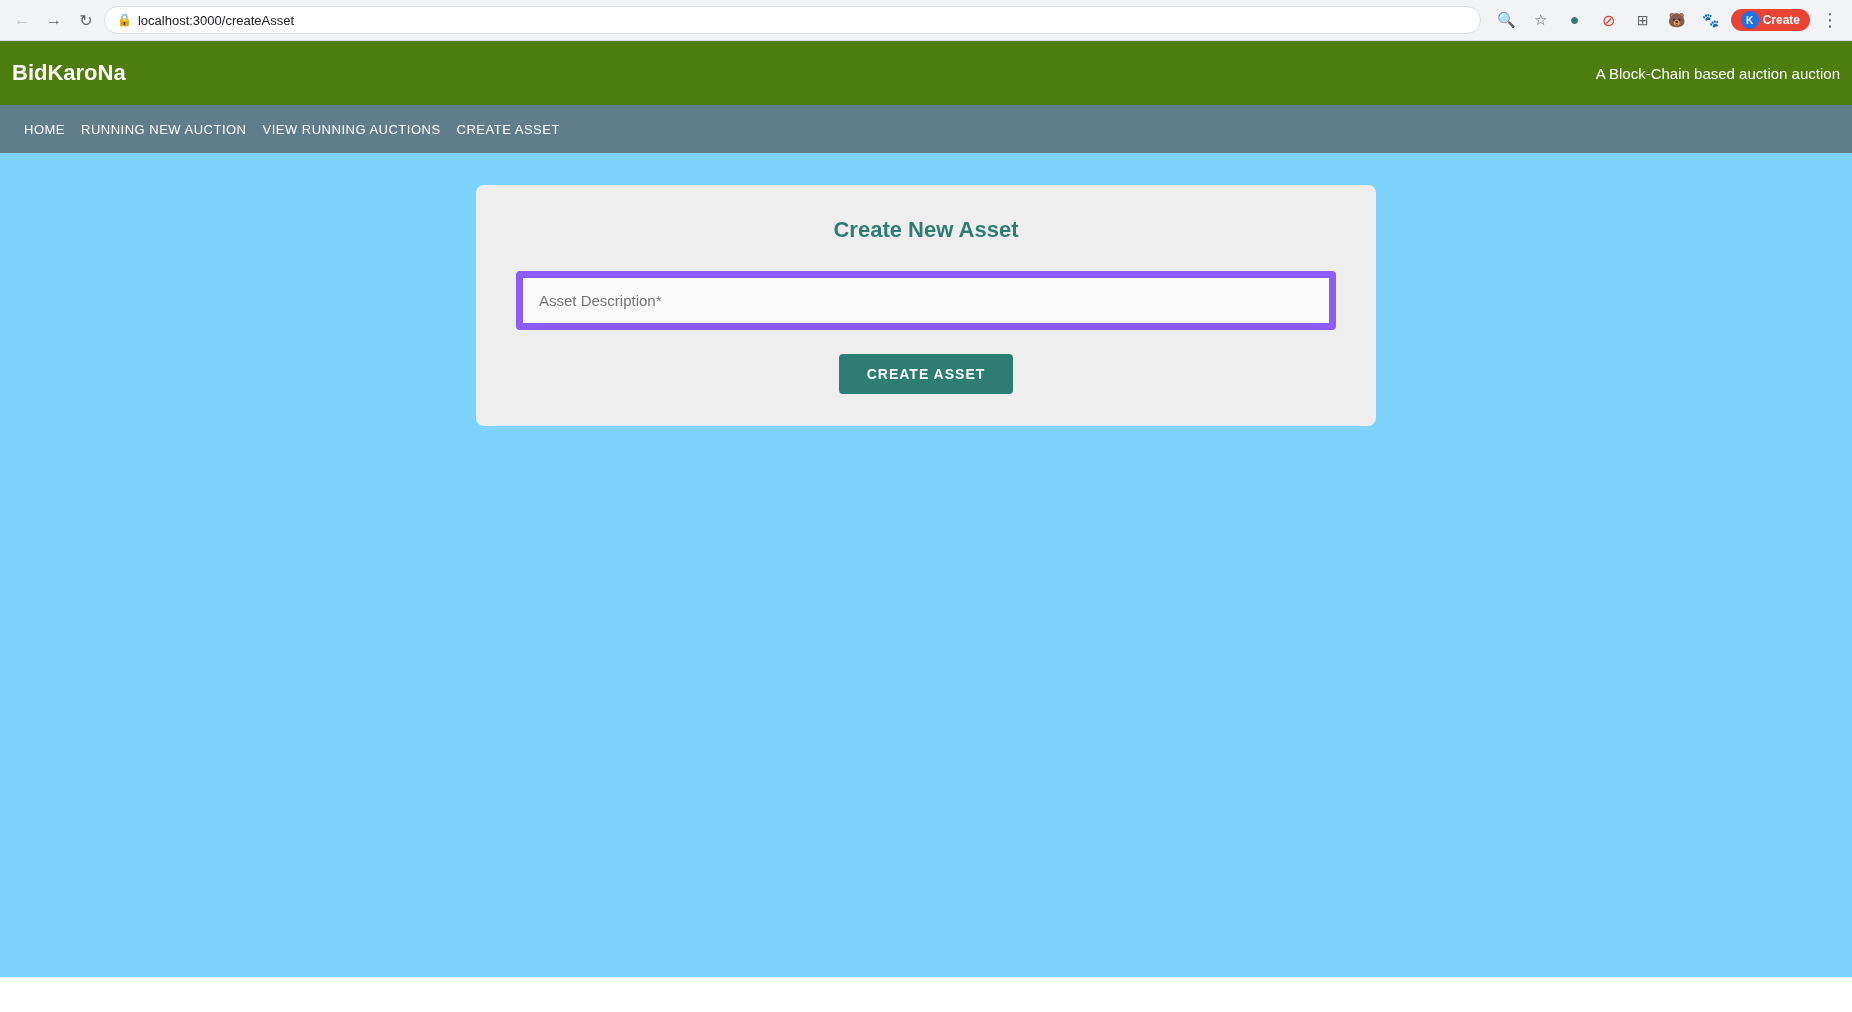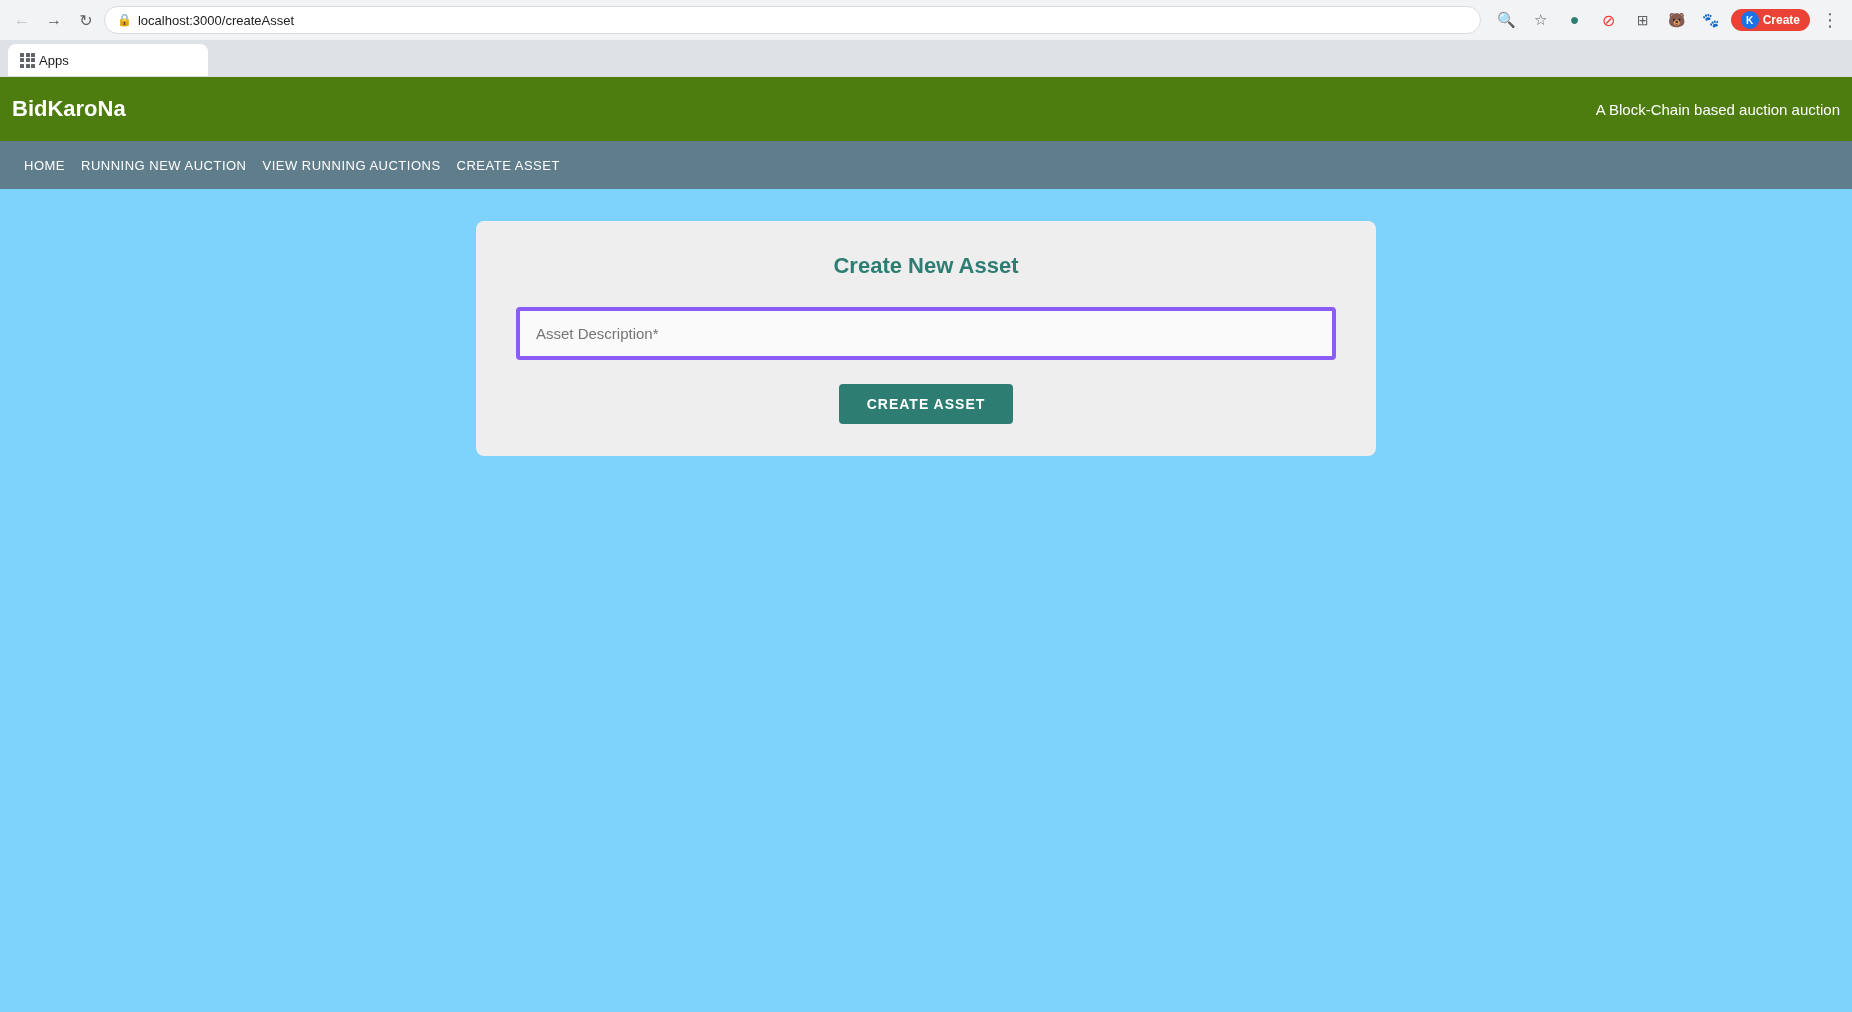--- a/index.html
+++ b/index.html
@@ -212,21 +212,21 @@
       text-align: center;
       font-size: 22px;
       font-weight: bold;
       color: #2e7d72;
       margin-bottom: 28px;
     }
 
     .form-input {
       width: 100%;
       padding: 14px 16px;
-      border: 4px solid #8b5cf6;
+      border: 7px solid #8b5cf6;
       border-radius: 4px;
       font-size: 15px;
       color: #9e9e9e;
       background: #fafafa;
       outline: none;
       margin-bottom: 24px;
     }
 
     .form-submit-row {
       display: flex;
@@ -290,38 +290,20 @@
         <div class="avatar-k">
           <span>K</span>
         </div>
         <span>Create</span>
       </div>
 
       <button class="browser-action-btn" style="font-size:18px;">⋮</button>
     </div>
   </div>
 
-  <div class="browser-tabs">
-    <div class="browser-tab active">
-      <div class="apps-label">
-        <div class="grid-icon">
-          <div class="grid-dot"></div>
-            <div class="grid-dot"></div>
-            <div class="grid-dot"></div>
-          <div class="grid-dot"></div>
-            <div class="grid-dot"></div>
-            <div class="grid-dot"></div>
-          <div class="grid-dot"></div>
-            <div class="grid-dot"></div>
-            <div class="grid-dot"></div>
-        </div>
-        <span>Apps</span>
-      </div>
-    </div>
-  </div>
 </div>
 
 <div class="app-header">
   <a class="app-logo">BidKaroNa</a>
   <span class="app-tagline">A Block-Chain based auction auction</span>
 </div>
 
 <nav class="app-nav">
   <a class="nav-link">HOME</a>
   <a class="nav-link">RUNNING NEW AUCTION</a>

